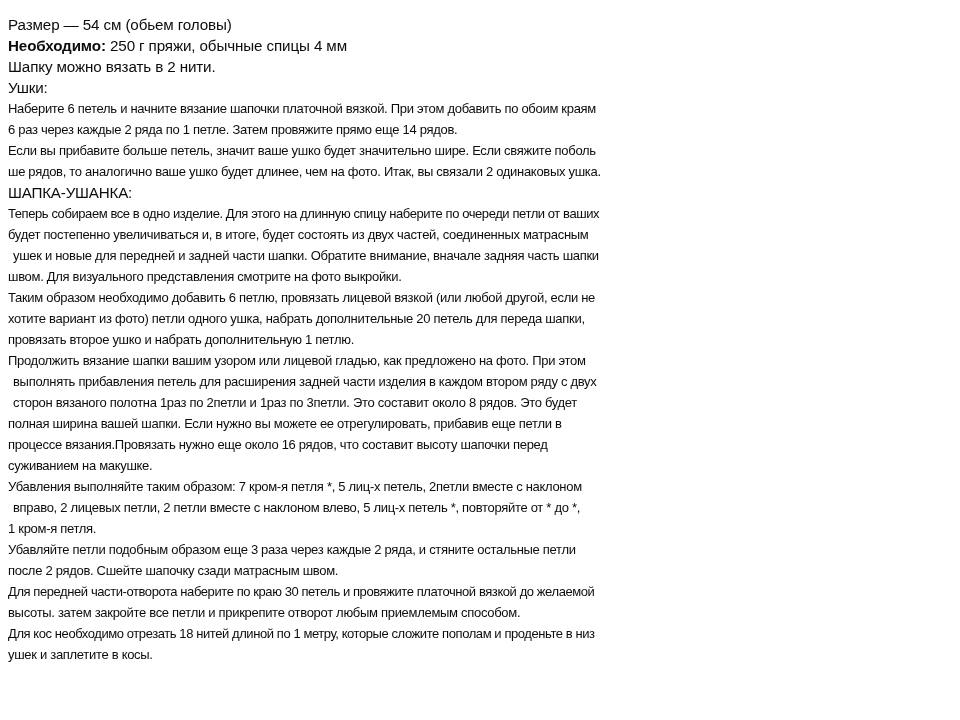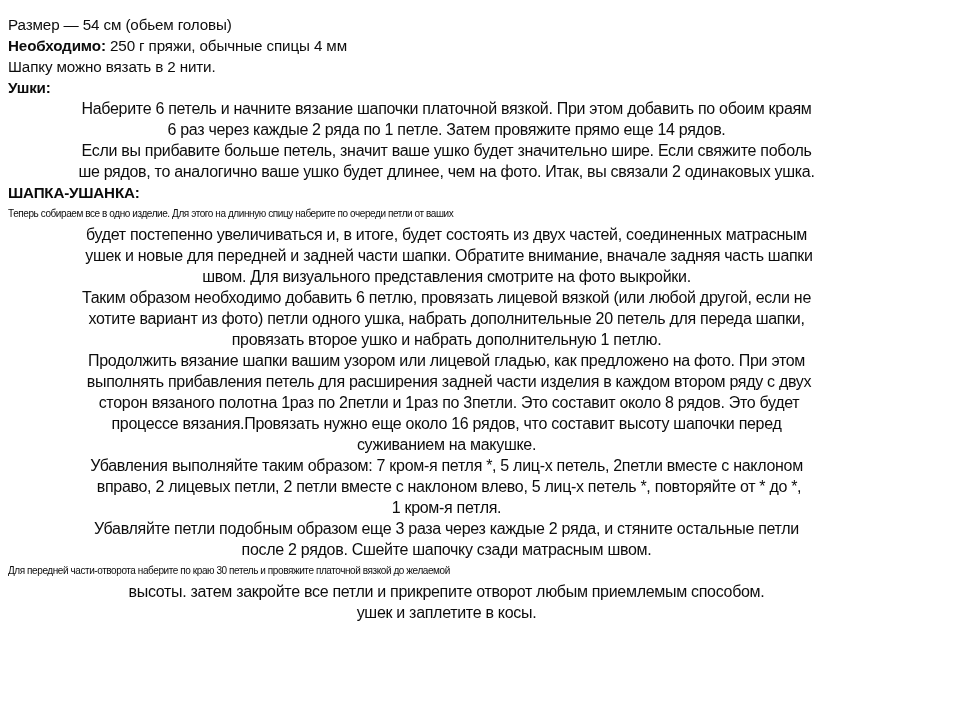--- a/index.html
+++ b/index.html
@@ -28,33 +28,32 @@
     font-size: 15.2px;
     line-height: 21px;
     height: 21px;
     white-space: pre;
     letter-spacing: -0.12px;
     color: #0c0c0c;
     font-weight: 400;
     text-rendering: optimizeLegibility;
   }
   .line.heading {
-    font-weight: 700;
+    font-weight: 400;
     letter-spacing: -0.2px;
   }
   .line .b {
     font-weight: 700;
   }
   .line.tight {
-    font-size: 16px;
+    font-size: 13px;
     letter-spacing: -0.3px;
-    text-align: center;
   }
   .line.xtight {
-    font-size: 10px;
+    font-size: 13px;
     letter-spacing: -0.42px;
   }
   .line.indent {
     padding-left: 5px;
   }
 </style>
 </head>
 <body>
 
 <div id="doc">
@@ -79,28 +78,30 @@
   <div class="line tight indent">ушек и новые для передней и задней части шапки. Обратите внимание, вначале задняя часть шапки</div>
   <div class="line tight">швом. Для визуального представления смотрите на фото выкройки.</div>
 
   <div class="line tight">Таким образом необходимо добавить 6 петлю, провязать лицевой вязкой (или любой другой, если не</div>
   <div class="line tight">хотите вариант из фото) петли одного ушка, набрать дополнительные 20 петель для переда шапки,</div>
   <div class="line tight">провязать второе ушко и набрать дополнительную 1 петлю.</div>
 
   <div class="line tight">Продолжить вязание шапки вашим узором или лицевой гладью, как предложено на фото. При этом</div>
   <div class="line tight indent">выполнять прибавления петель для расширения задней части изделия в каждом втором ряду с двух</div>
   <div class="line tight indent">сторон вязаного полотна 1раз по 2петли и 1раз по 3петли. Это составит около 8 рядов. Это будет</div>
+  <div class="line tight">полная ширина вашей шапки. Если нужно вы можете ее отрегулировать, прибавив еще петли в</div>
   <div class="line tight">процессе вязания.Провязать нужно еще около 16 рядов, что составит высоту шапочки перед</div>
   <div class="line tight">суживанием на макушке.</div>
 
   <div class="line tight">Убавления выполняйте таким образом: 7 кром-я петля *, 5 лиц-х петель, 2петли вместе с наклоном</div>
   <div class="line tight indent">вправо, 2 лицевых петли, 2 петли вместе с наклоном влево, 5 лиц-х петель *, повторяйте от * до *,</div>
   <div class="line tight">1 кром-я петля.</div>
 
   <div class="line tight">Убавляйте петли подобным образом еще 3 раза через каждые 2 ряда, и стяните остальные петли</div>
   <div class="line tight">после 2 рядов. Сшейте шапочку сзади матрасным швом.</div>
 
   <div class="line xtight">Для передней части-отворота наберите по краю 30 петель и провяжите платочной вязкой до желаемой</div>
   <div class="line tight">высоты. затем закройте все петли и прикрепите отворот любым приемлемым способом.</div>
 
+  <div class="line xtight">Для кос необходимо отрезать 18 нитей длиной по 1 метру, которые сложите пополам и проденьте в низ</div>
   <div class="line tight">ушек и заплетите в косы.</div>
 
 </div>
 
 </body></html>

